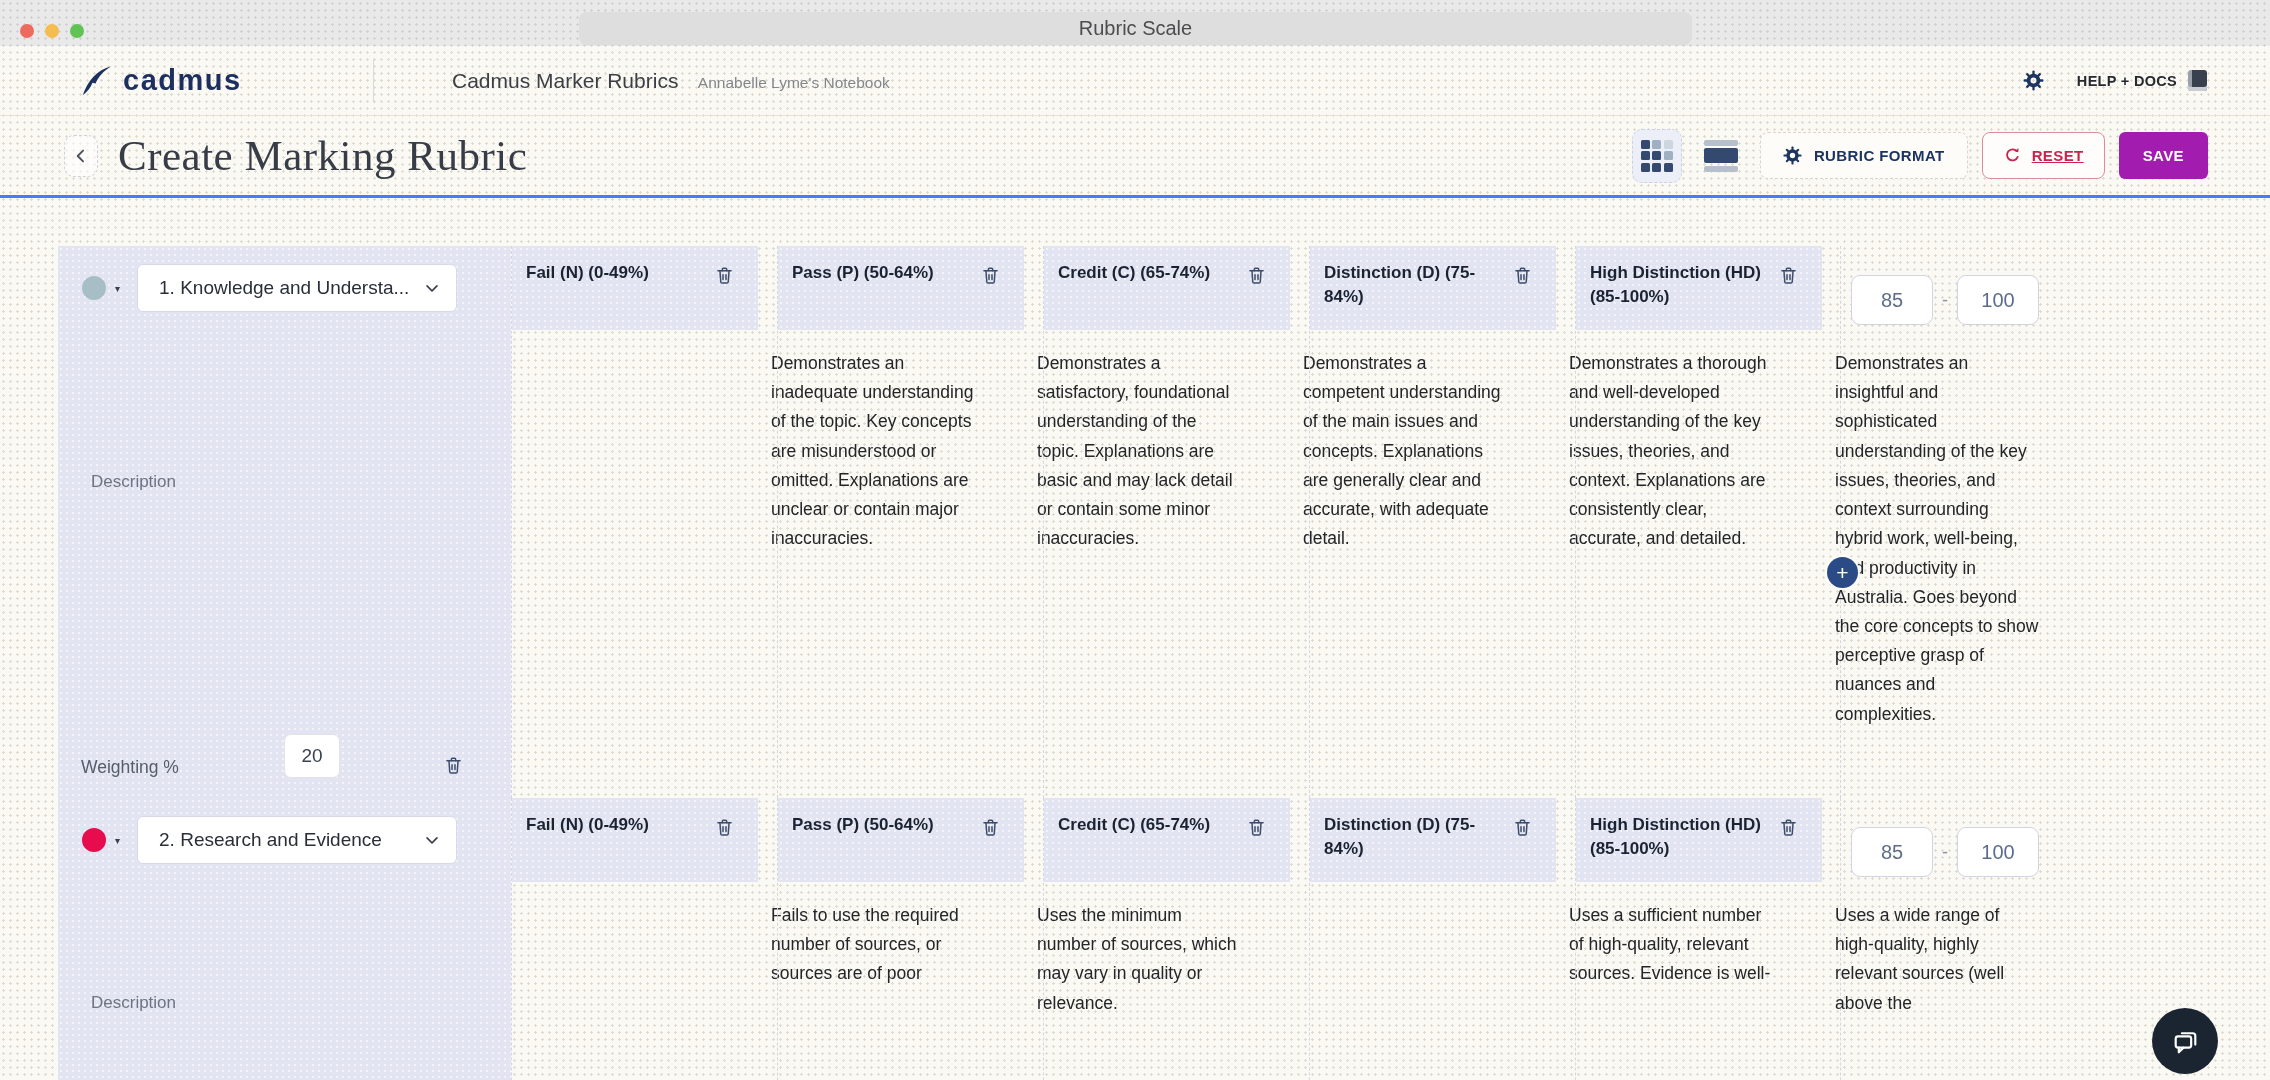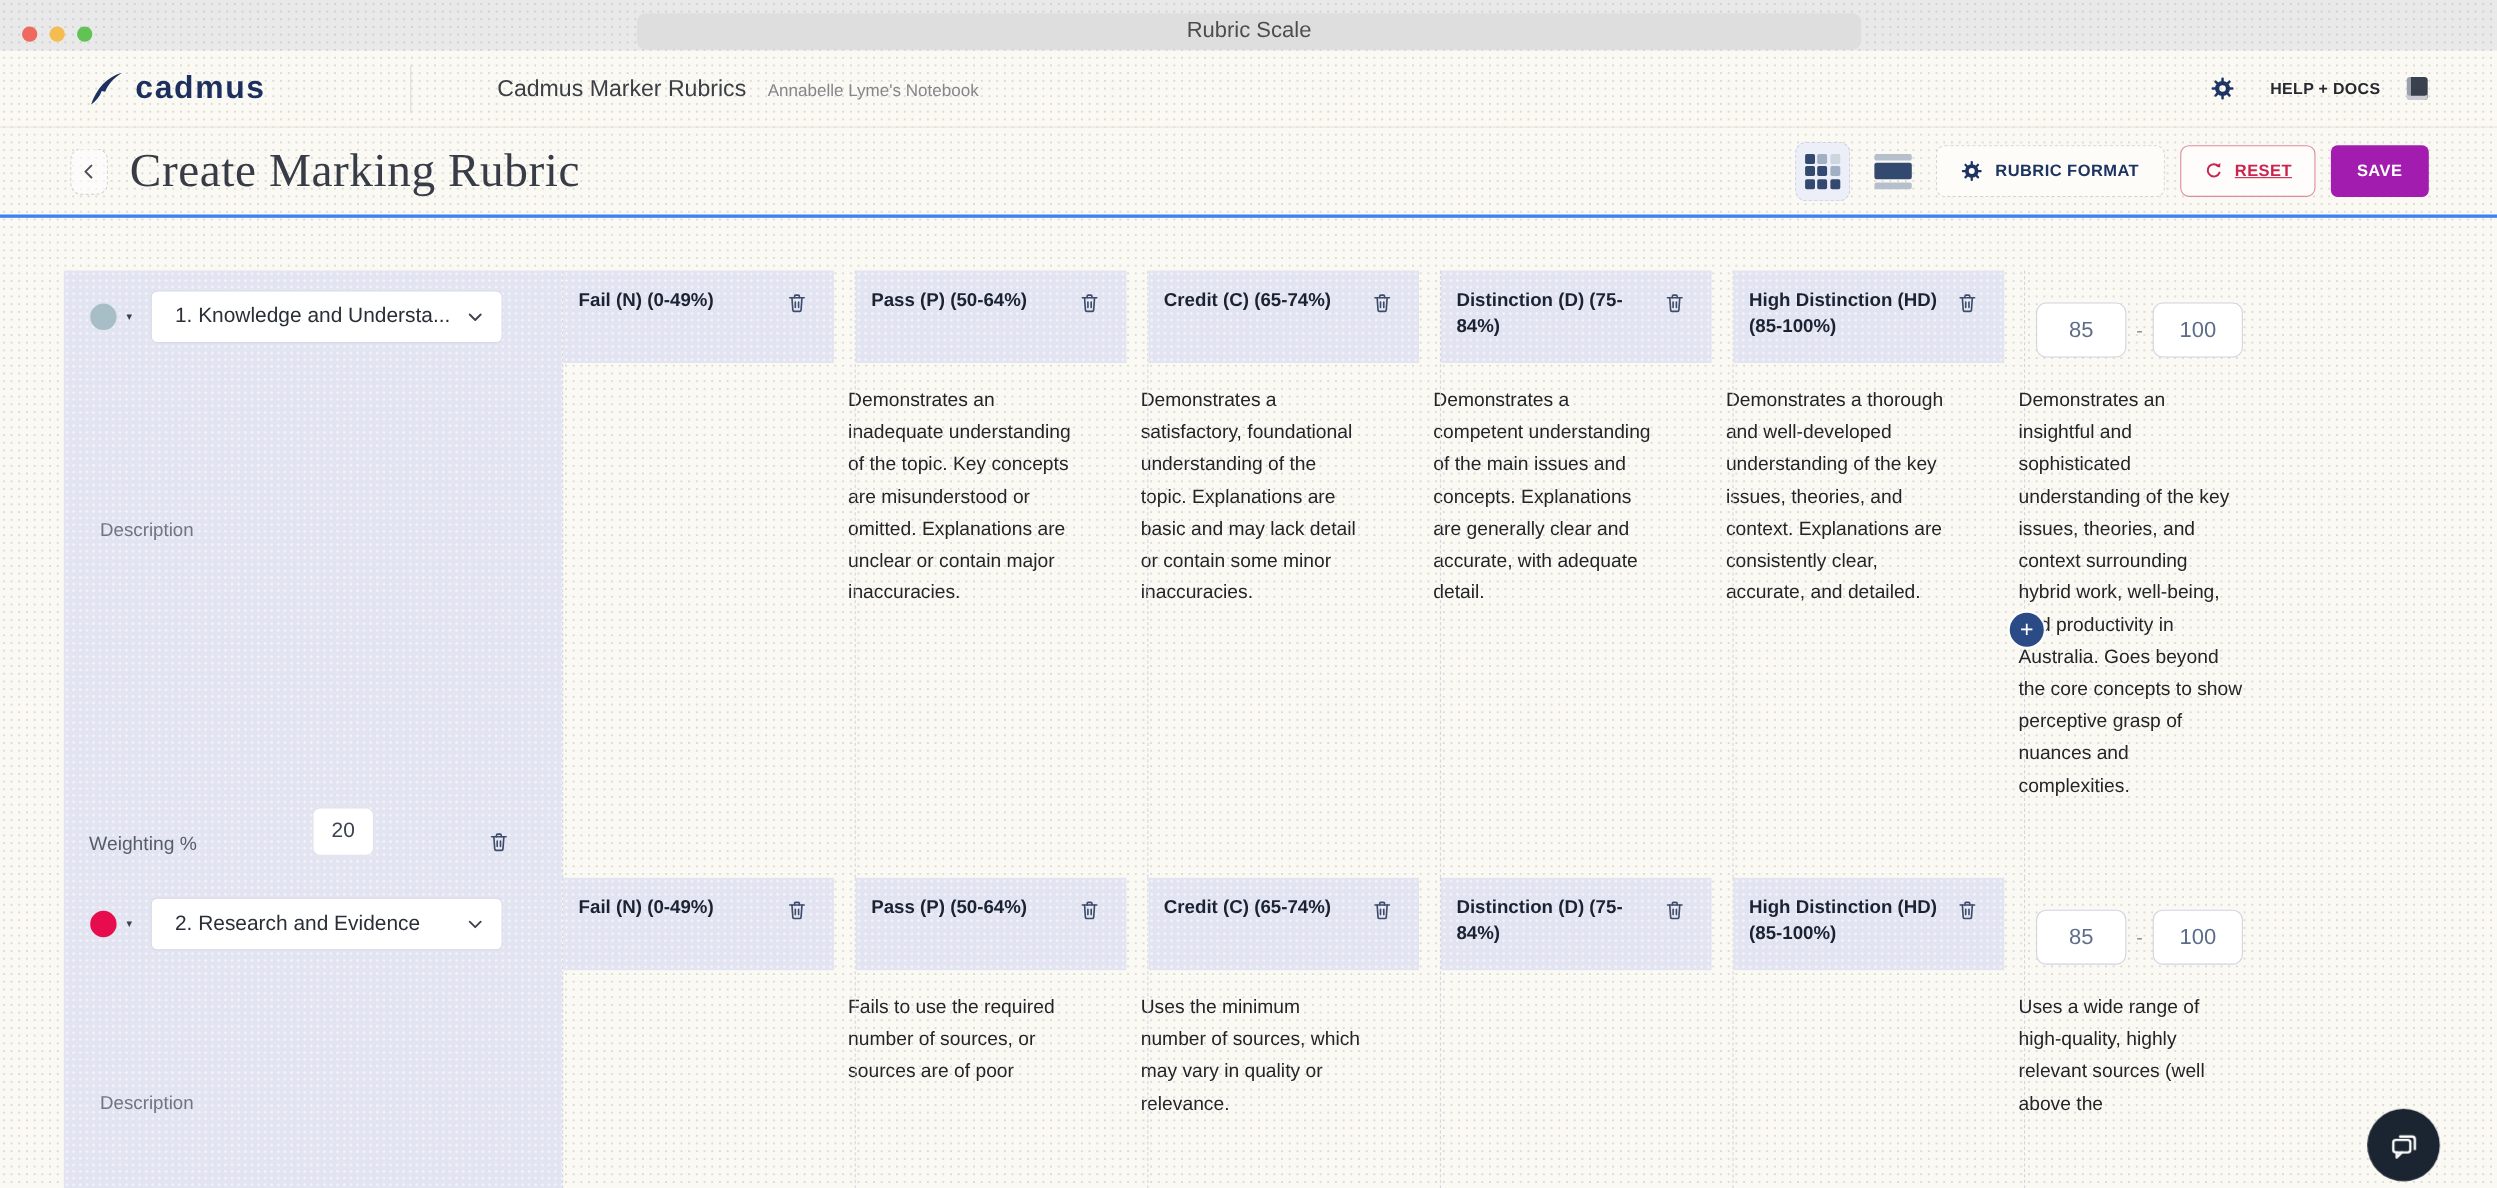--- a/index.html
+++ b/index.html
@@ -29,21 +29,21 @@
   
   .app-header { height:70px; display:flex; align-items:center;
     border-bottom:1px solid #e6e3d9; padding:0 63px 0 78px; }
   .logo { width:295px; display:flex; align-items:center; gap:7px; }
   .logo-text { font-size:29px; font-weight:700; color:#1c2f5e; letter-spacing:1.5px; }
   .header-divider { width:1px; height:44px; background:#dcdcd6; margin:0 78px 0 0; }
   .app-title { font-size:21px; color:#3c4046; font-weight:500; }
   .app-subtitle { font-size:15.5px; color:#84868c; margin-left:15px; }
   .header-right { margin-left:auto; display:flex; align-items:center; }
   .gear-sm { width:21px; height:21px; color:#1e3563; margin-right:33px; }
-  .help-link { display:flex; align-items:center; gap:24px; font-weight:700; font-size:14.5px;
+  .help-link { display:flex; align-items:center; gap:11px; font-weight:700; font-size:14.5px;
     letter-spacing:.3px; color:#26292f; }
   .book { width:19px; height:21px; border-radius:3px;
     background:linear-gradient(90deg,#9aa0ac 0 4px,#3a414e 4px);
     box-shadow:inset 0 -4px 0 #c9ccd3; }
 
   
   .toolbar { height:82px; display:flex; align-items:center;
     border-bottom:3px solid #3b82f6; padding:0 62px 0 64px; }
   .back-btn { width:34px; height:42px; border-radius:10px; border:1px dashed #cfcfda;
     background:rgba(255,255,255,.55); display:flex; align-items:center; justify-content:center;
@@ -478,20 +478,21 @@
           </g>
         </svg>
       </span>
     </div>
     <div class="level-body">
       <div class="range-row">
         <input class="range-input" value="75" style="">
         <span class="range-dash">-</span>
         <input class="range-input" value="84" style="">
       </div>
+      <div class="level-desc">Uses a sufficient number of high-quality, relevant sources. Evidence is well-</div>
     </div>
   </div>
         <div class="level-col">
     <div class="level-band lavender">
       <span class="level-title">High Distinction (HD) (85-100%)</span>
       <span class="trash-btn level-trash">
         <svg class="trash-svg" viewBox="0 0 24 24">
           <g fill="none" stroke="currentColor" stroke-width="1.7" stroke-linecap="round" stroke-linejoin="round">
             <path d="M4.5 6.5h15"></path>
             <path d="M9.5 6.5V5a1.2 1.2 0 0 1 1.2-1.2h2.6A1.2 1.2 0 0 1 14.5 5v1.5"></path>

